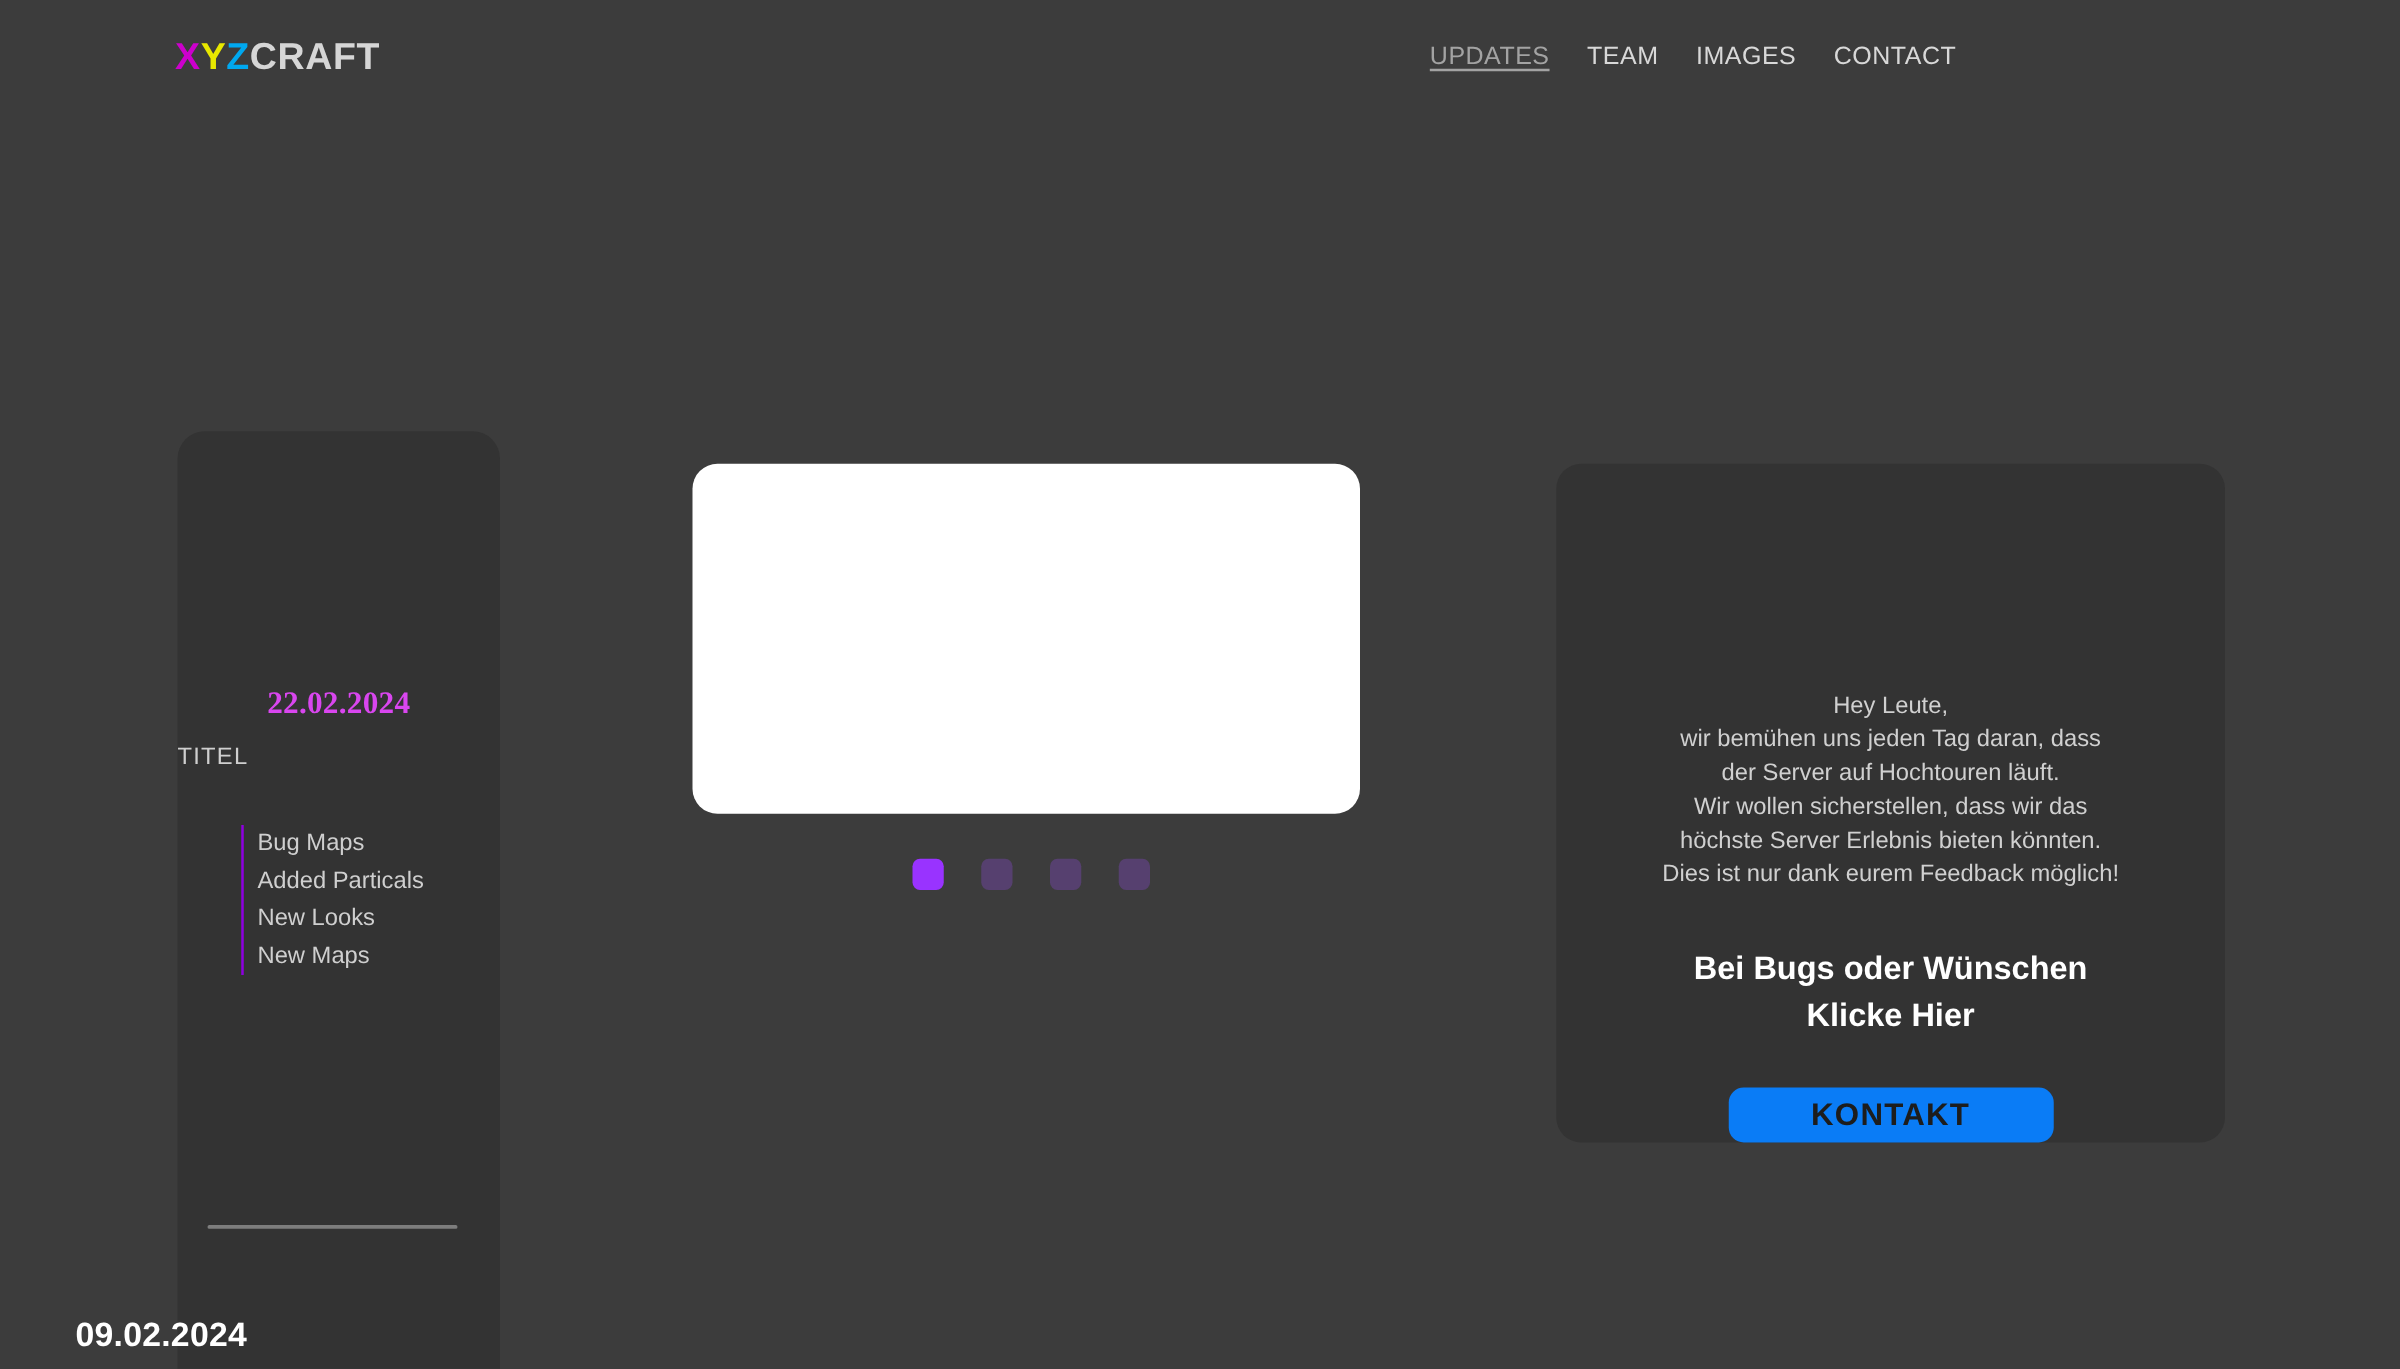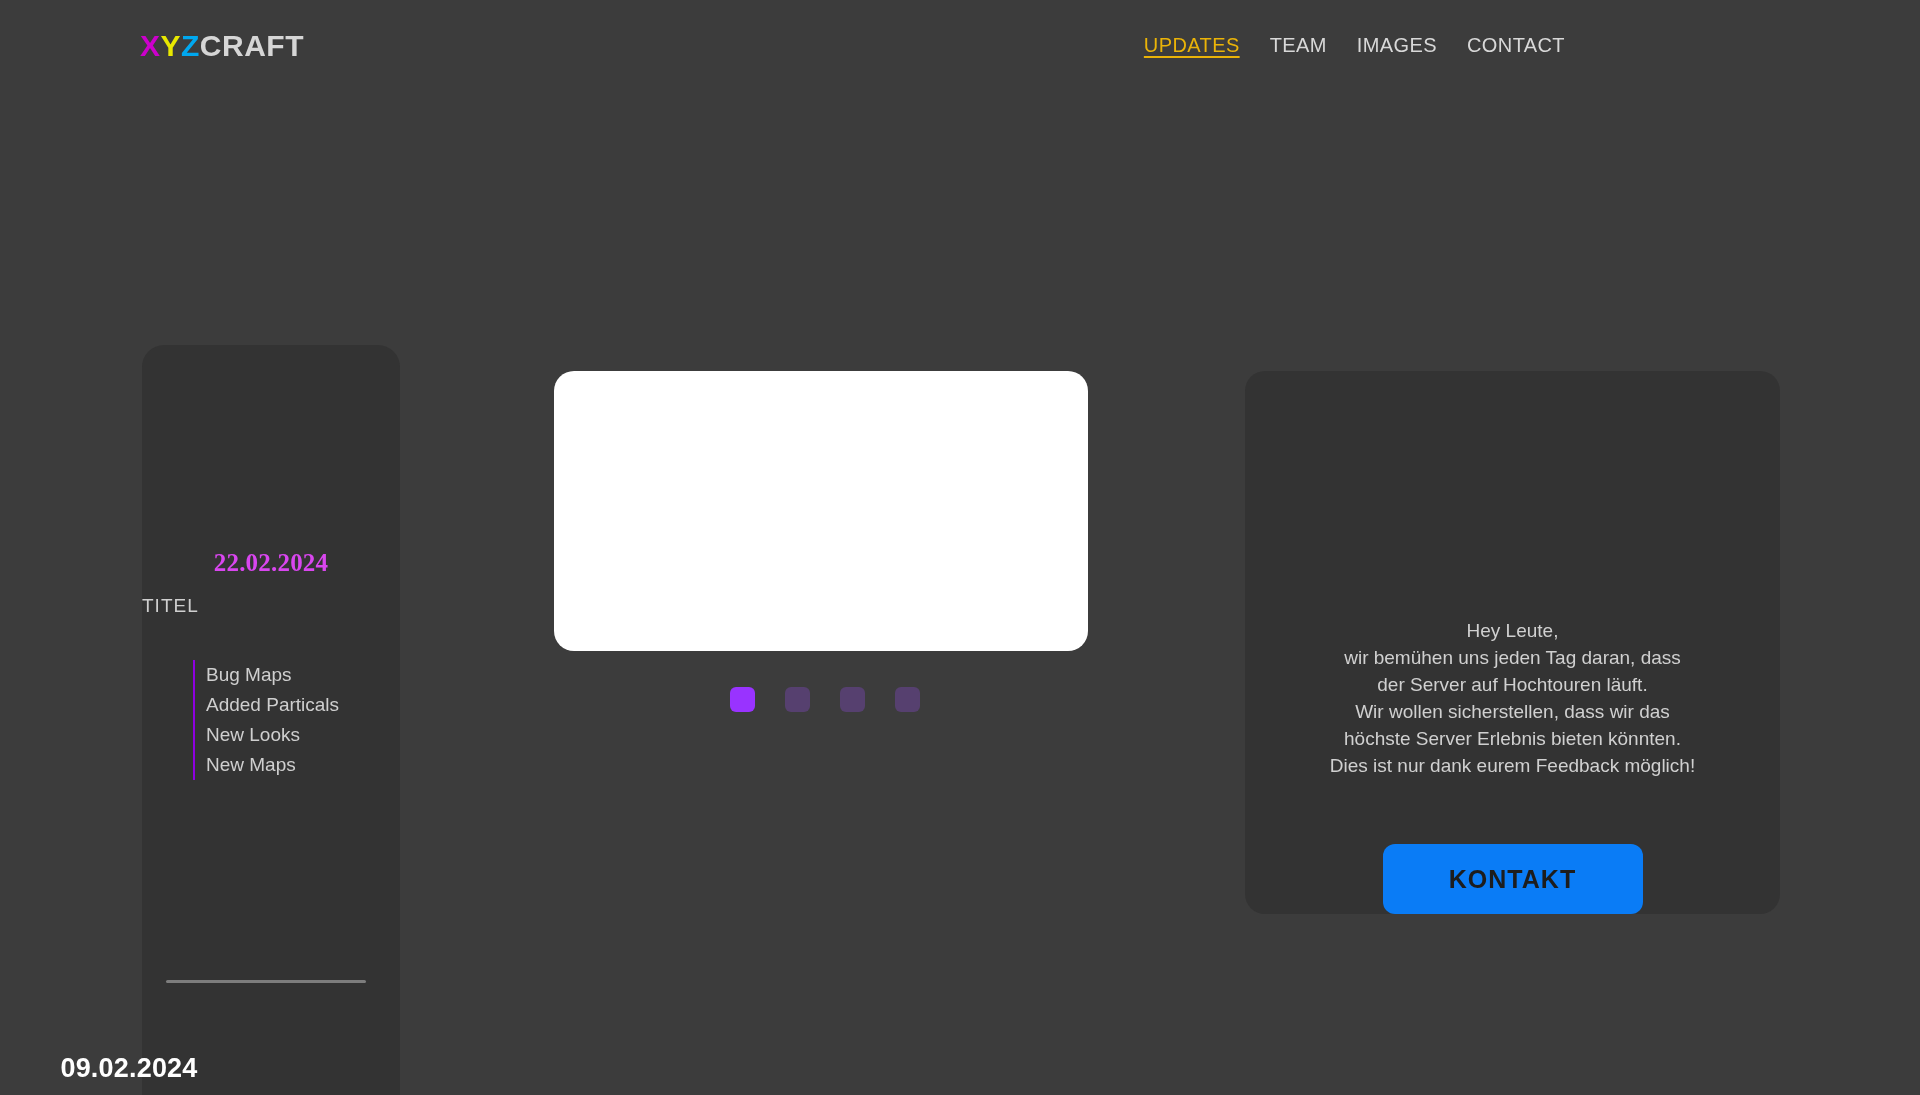--- a/index.html
+++ b/index.html
@@ -51,21 +51,21 @@
     color: #d8d8d8;
     text-decoration: none;
     letter-spacing: 0.4px;
     padding-bottom: 2px;
     white-space: nowrap;
     cursor: pointer;
   }
   .nav-link.active {
     text-decoration: underline;
     text-underline-offset: 4px;
-    color: #eab308;
+    color: #a3a3a3;
   }
 
   
   .updates-card {
     position: absolute;
     left: 142px;
     top: 345px;
     width: 258px;
     height: 760px;
     background: #333333;
@@ -198,23 +198,23 @@
   .info-heading {
     margin-top: 42px;
     text-align: center;
     font-size: 26px;
     line-height: 38px;
     color: #ffffff;
     white-space: pre-line;
   }
 
   .contact-button {
-    margin-top: 65px;
+    margin-top: 39px;
     width: 260px;
-    height: 70px;
+    height: 44px;
     background: #0a7cf6;
     color: #1d1d1d;
     border: none;
     border-radius: 12px;
     font-family: "Liberation Sans", sans-serif;
     font-size: 25px;
     font-weight: bold;
     letter-spacing: 1px;
     cursor: pointer;
   }
@@ -275,16 +275,18 @@
 
 <section class="info-card">
 
   <p class="info-paragraph">Hey Leute,
 wir bemühen uns jeden Tag daran, dass
 der Server auf Hochtouren läuft.
 Wir wollen sicherstellen, dass wir das
 höchste Server Erlebnis bieten könnten.
 Dies ist nur dank eurem Feedback möglich!</p>
 
+  <h2 class="info-heading">Bei Bugs oder Wünschen
+Klicke Hier</h2>
 
   <button class="contact-button" style="background: rgb(10, 124, 246);">KONTAKT</button>
 
 </section>
 
 </body></html>

